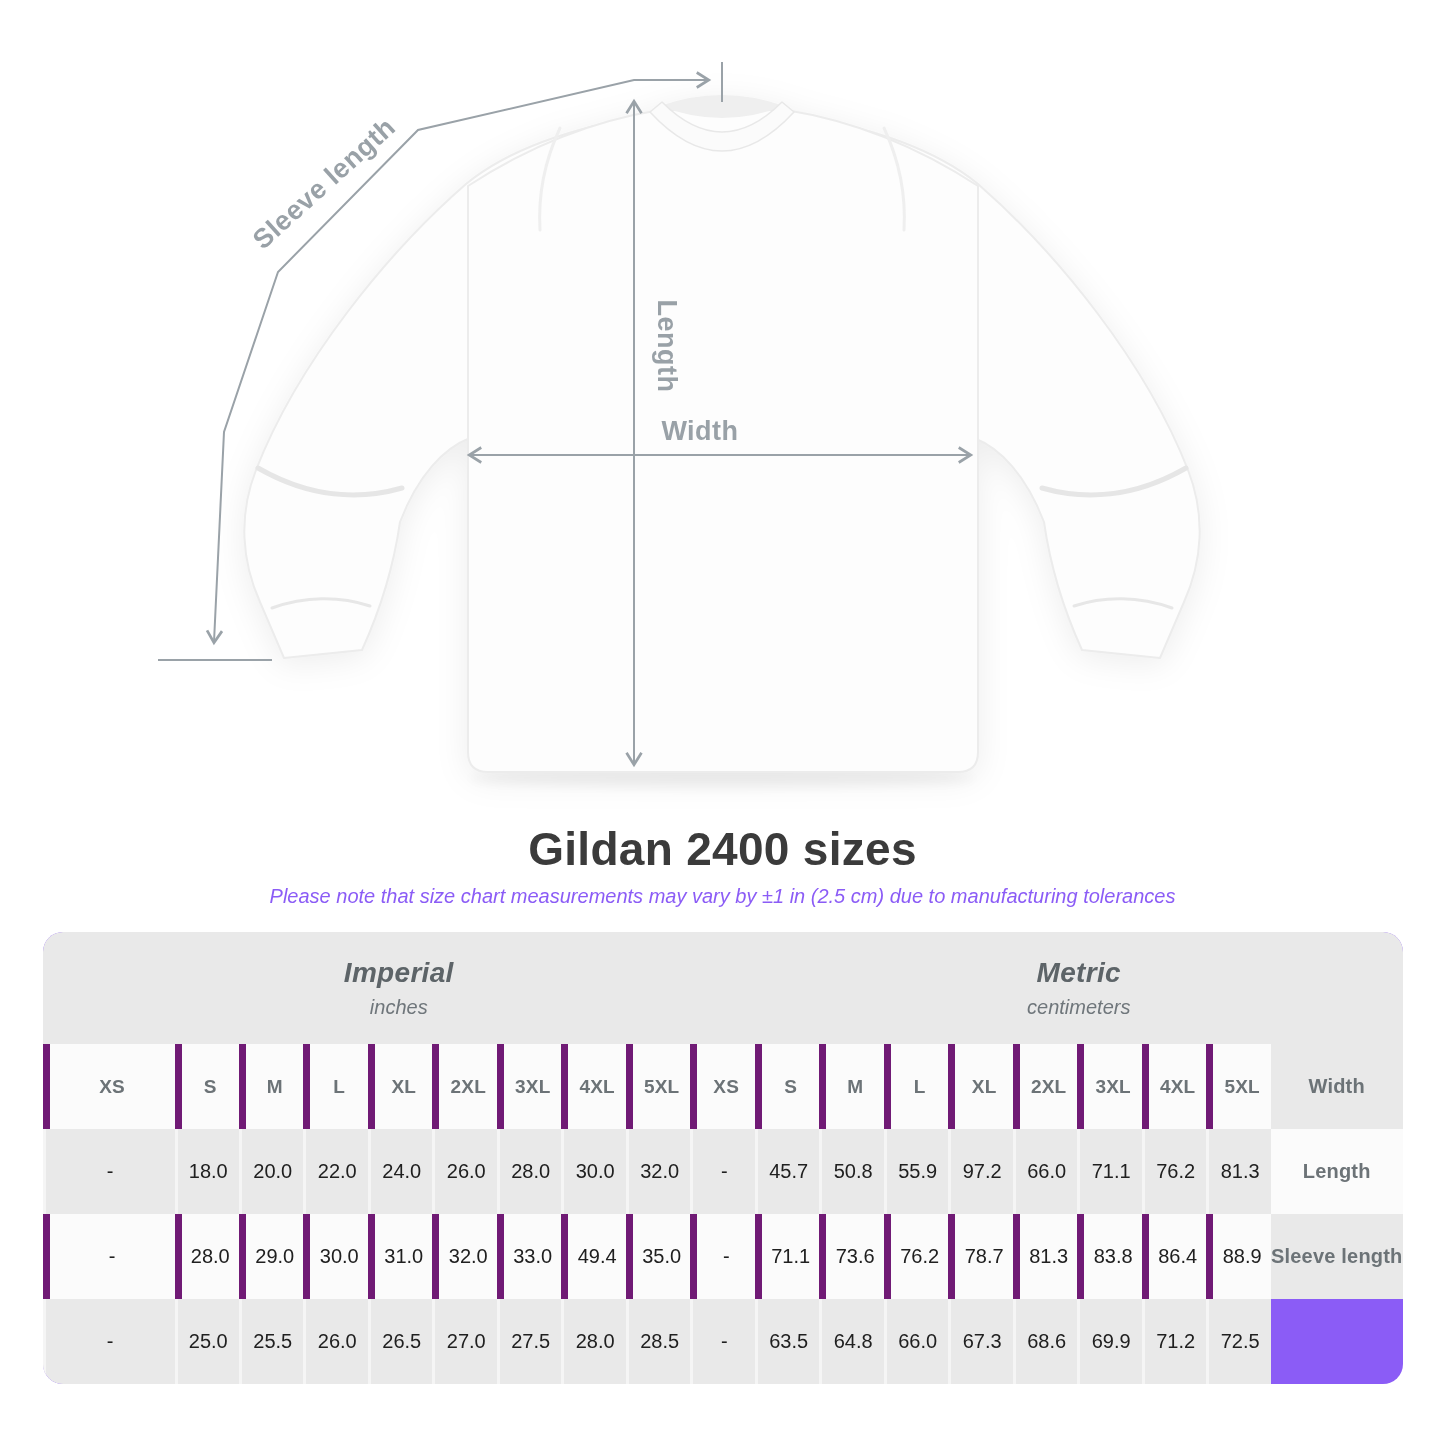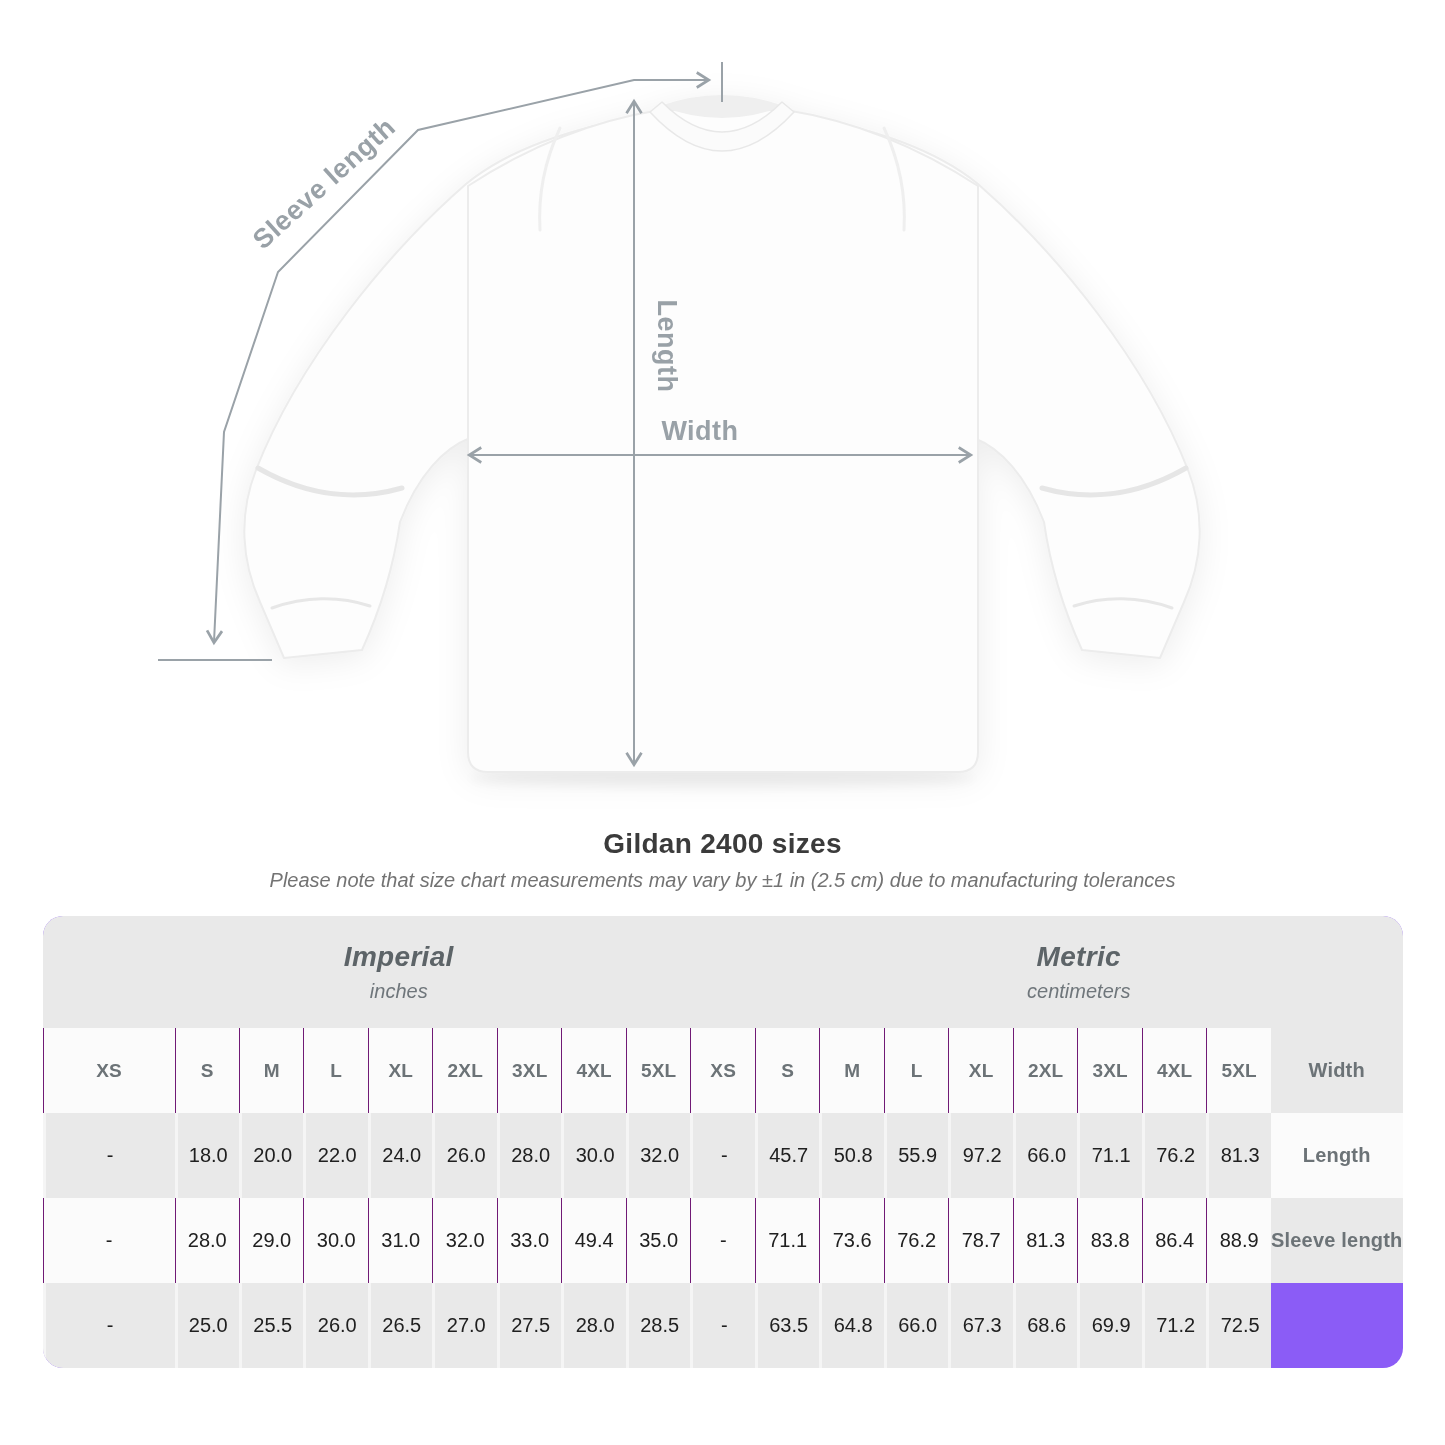--- a/index.html
+++ b/index.html
@@ -13,33 +13,33 @@
   }
   .figure{display:block;width:1445px;height:812px;}
   .figure text{
     font-family:"Liberation Sans",sans-serif;
     font-weight:bold;
     font-size:27px;
     fill:#99a1a7;
     letter-spacing:.5px;
   }
   .title{
-    margin:16px 0 0;
+    margin:10px 0 0;
     text-align:center;
-    font-size:28px;
+    font-size:46px;
     font-weight:bold;
     color:#3b3b3b;
     letter-spacing:.3px;
   }
   .subtitle{
     margin:9px 0 4px;
     text-align:center;
     font-style:italic;
     font-size:20px;
-    color:#737373;
+    color:#8b5cf6;
   }
   .size-table{
     margin:24px auto 0;
     width:1360px;
     display:grid;
     grid-template-columns:132px repeat(18,1fr);
     grid-template-rows:112px repeat(4,85px);
     border-radius:20px;
     overflow:hidden;
     background:#8b5cf6;
@@ -57,21 +57,21 @@
   .band-unit{
     font-style:italic;font-size:20px;color:#6f767b;
   }
   .cell{
     display:flex;align-items:center;justify-content:center;
     font-size:20px;
     white-space:nowrap;
   }
   .r-light{background:#fbfbfb;}
   .r-dark{background:#e9e9e9;}
-  .cell.sep.r-light{border-left:1px solid #701a75;}
+  .cell.sep.r-light{border-left:7px solid #701a75;}
   .cell.sep.r-dark{border-left:3px solid #f5f5f5;}
   .cell.lbl,.cell.hdr{
     font-weight:bold;color:#6c7377;font-size:19px;letter-spacing:.2px;
   }
   .cell.lbl{font-size:20px;}
   .cell.val{color:#202020;}
 </style>
 </head>
 <body>
 

